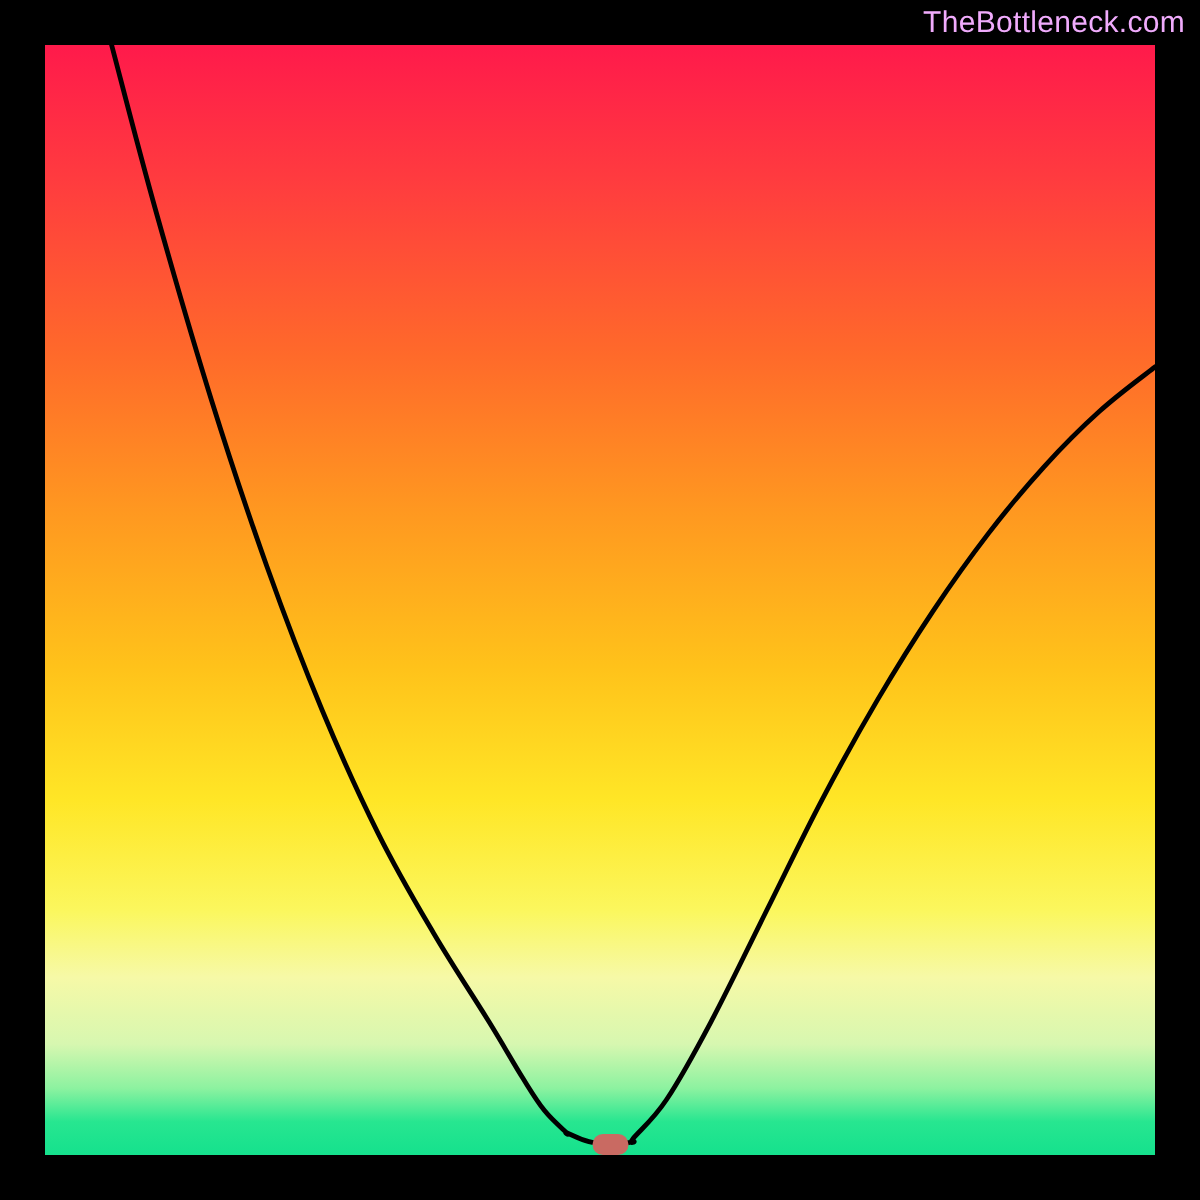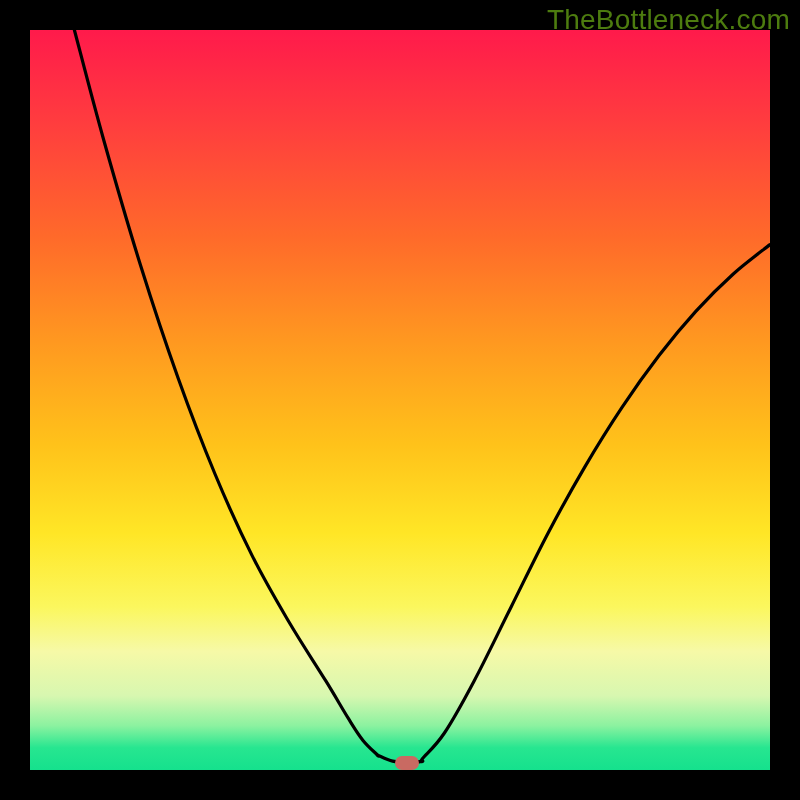--- a/index.html
+++ b/index.html
@@ -38,22 +38,22 @@
       #d7f7b0 90%,
       #8cf2a0 94%,
       #27e690 97%,
       #15e18d 100%
     );
   }
   .watermark {
     position: absolute;
     top: 4px;
     right: 10px;
-    color: #4d7c0f;
-    font-size: 28px;
+    color: #f0abfc;
+    font-size: 20px;
     font-weight: 500;
     letter-spacing: 0.2px;
     user-select: none;
   }
   .curve-svg {
     position: absolute;
     left: 0;
     top: 0;
     width: 740px;
     height: 740px;

